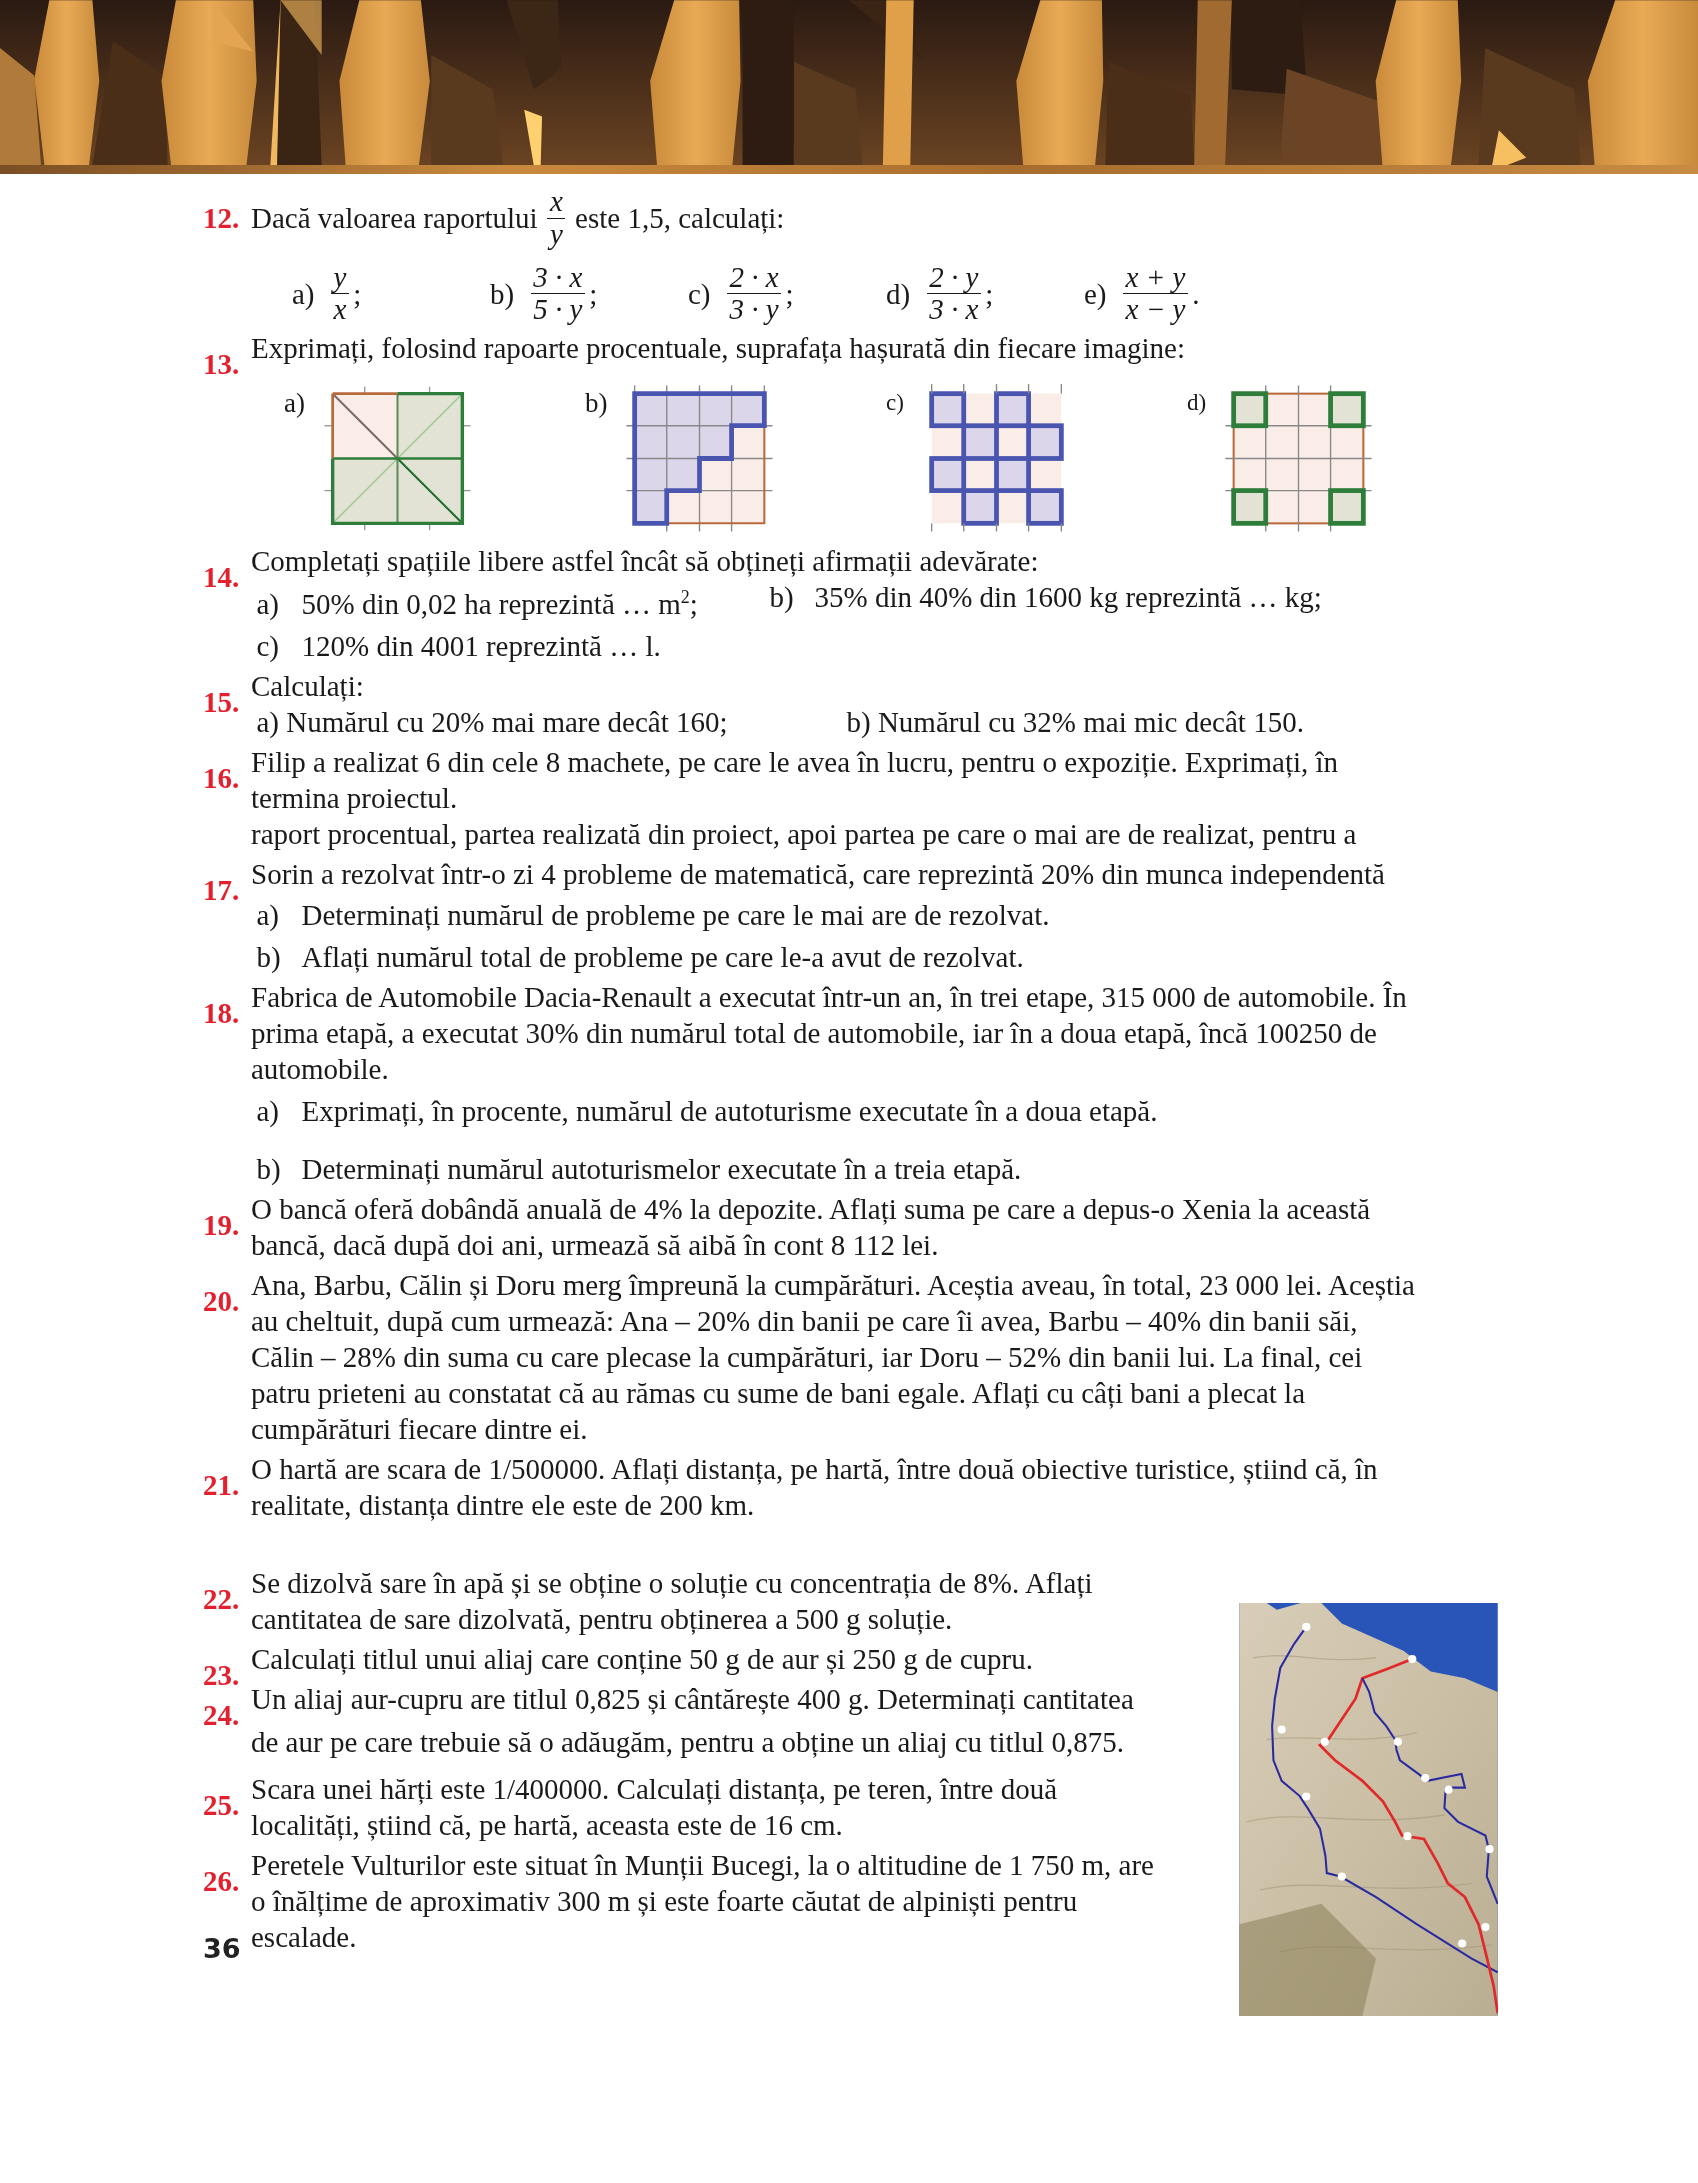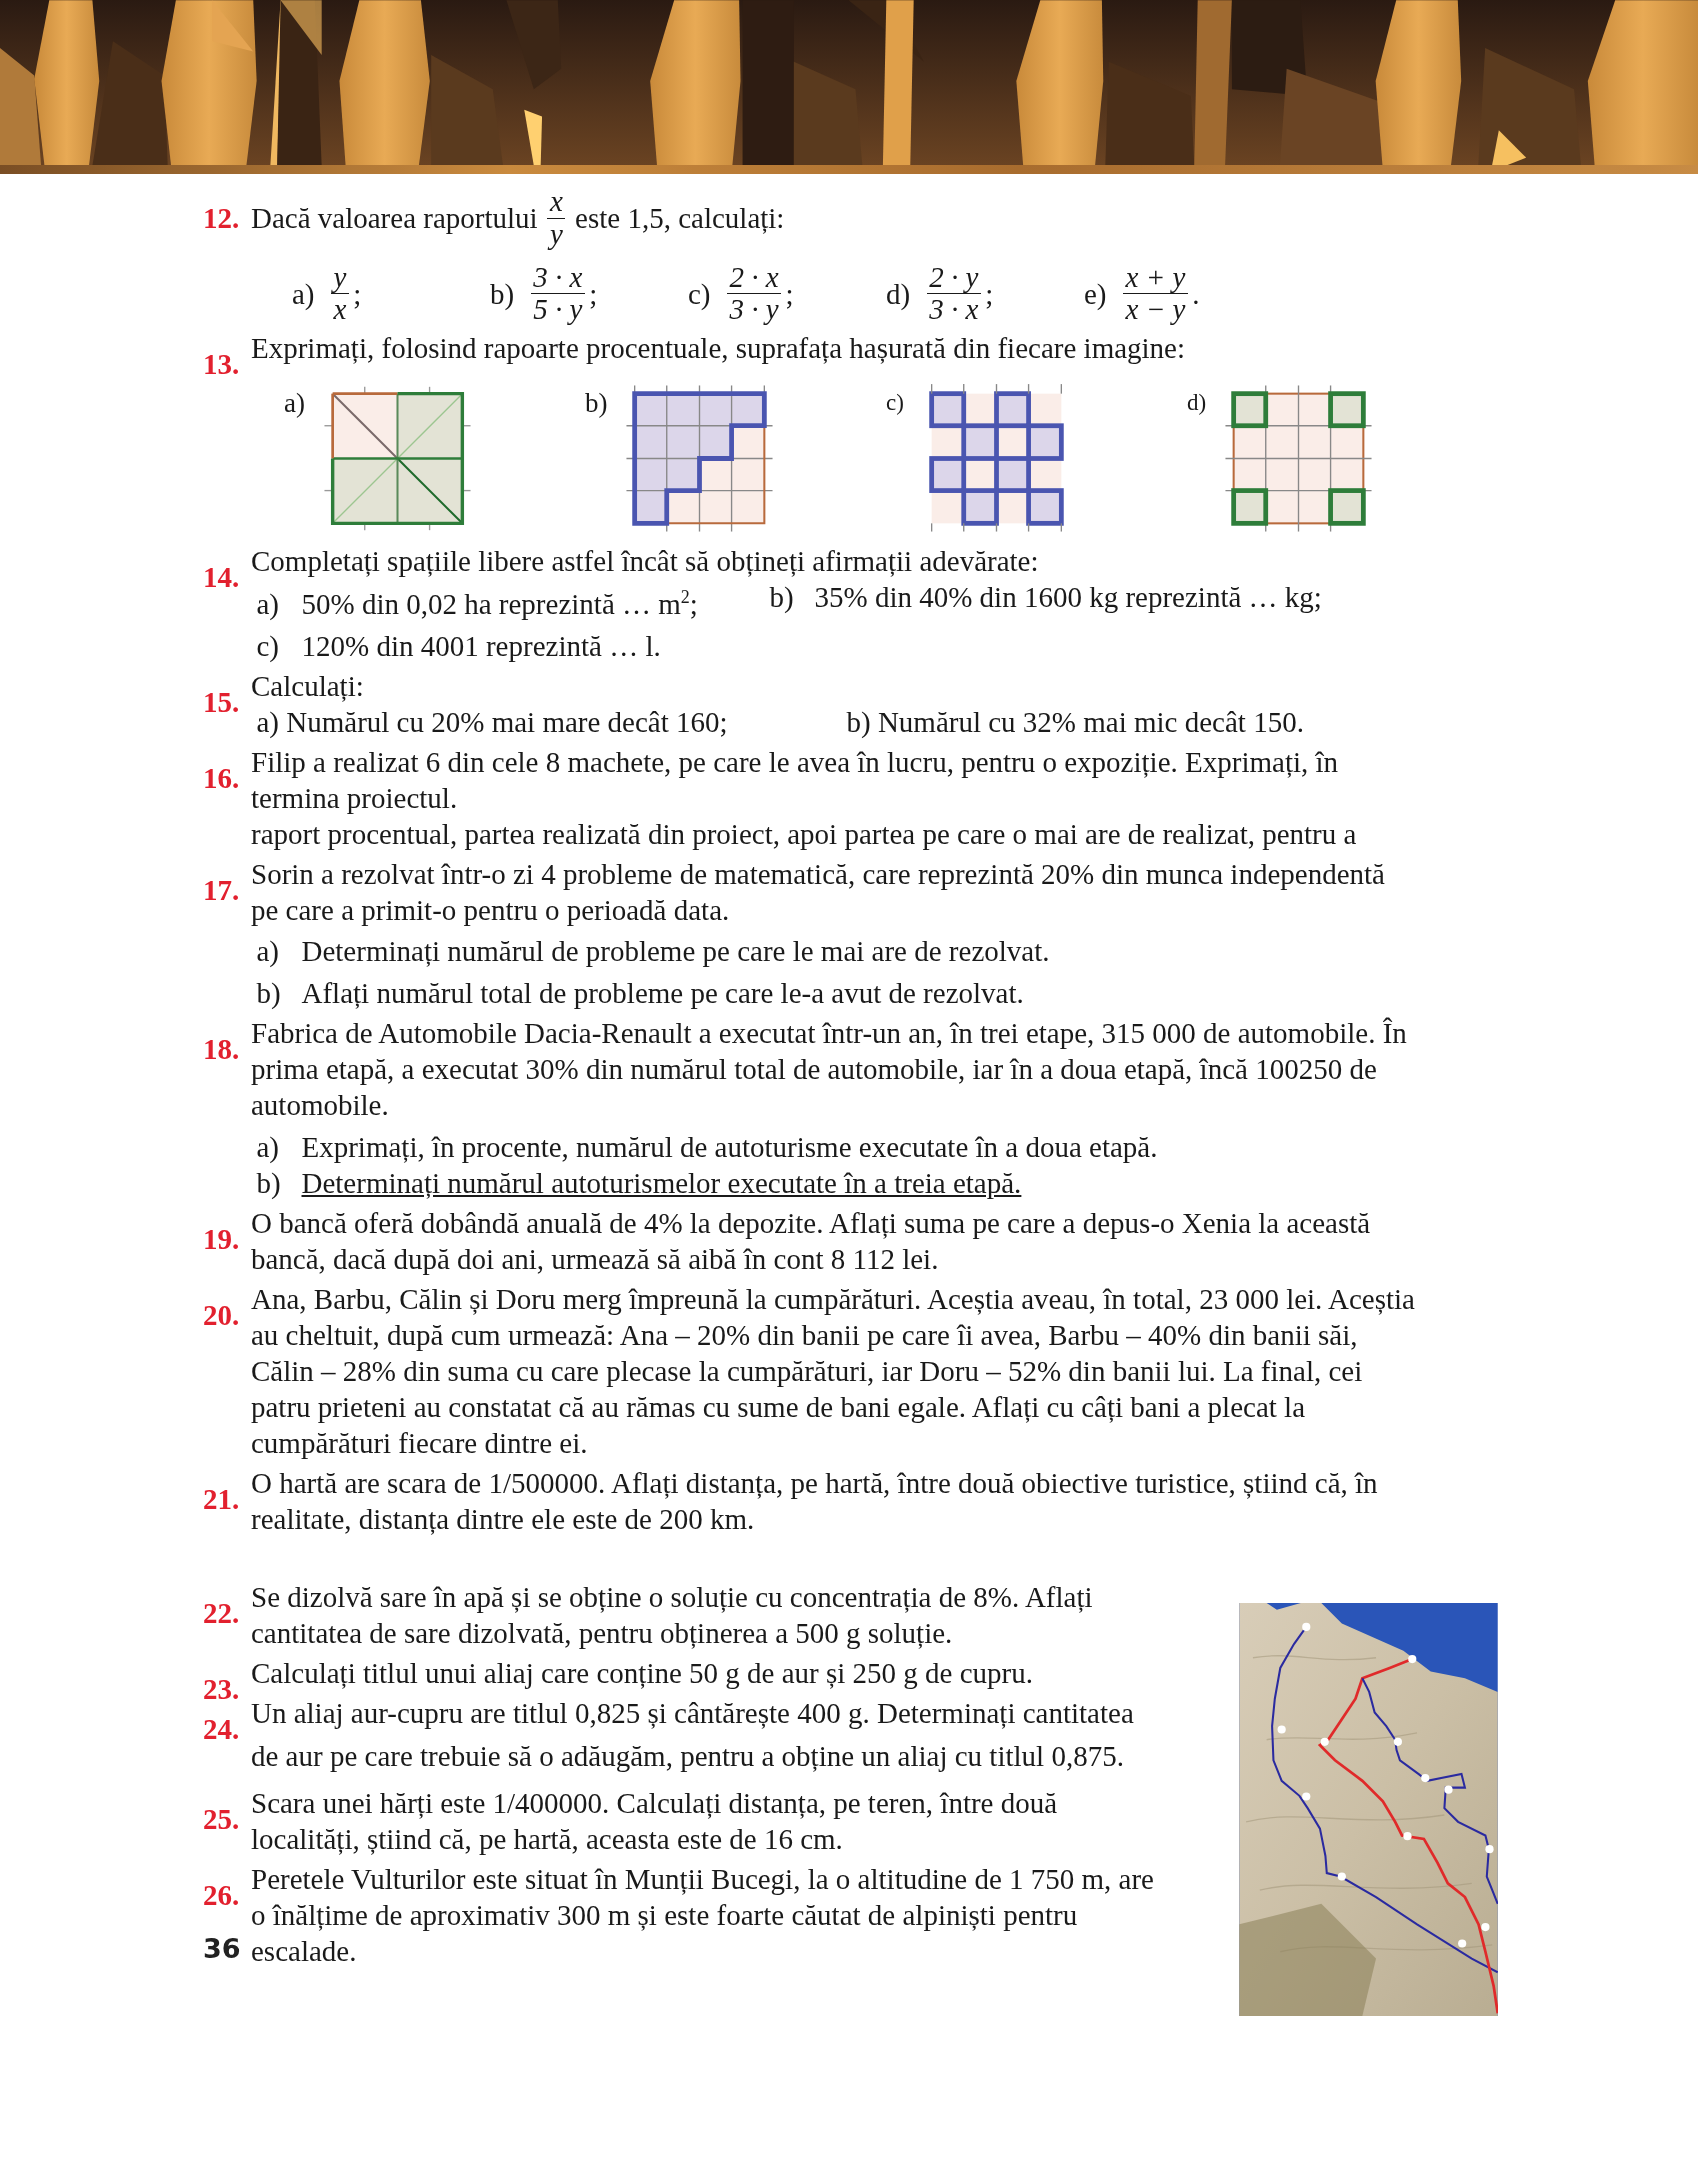--- a/index.html
+++ b/index.html
@@ -266,32 +266,31 @@
   <div class="prob gap">
     <span class="num">16.</span>
     <span class="line">Filip a realizat 6 din cele 8 machete, pe care le avea în lucru, pentru o expoziție. Exprimați, în</span>
     <span class="line">termina proiectul.</span>
     <span class="line">raport procentual, partea realizată din proiect, apoi partea pe care o mai are de realizat, pentru a</span>
   </div>
 
   <div class="prob gap">
     <span class="num">17.</span>
     <span class="line">Sorin a rezolvat într-o zi 4 probleme de matematică, care reprezintă 20% din munca independentă</span>
-    <span class="line">pe care a primit-o pentru o perioadă data.</span>
     <div class="sub" style="margin-top:5.5px;"><span class="lbl">a)</span><span>Determinați numărul de probleme pe care le mai are de rezolvat.</span></div>
     <div class="sub" style="margin-top:5.5px;"><span class="lbl">b)</span><span>Aflați numărul total de probleme pe care le-a avut de rezolvat.</span></div>
   </div>
 
   <div class="prob gap">
     <span class="num">18.</span>
     <span class="line">Fabrica de Automobile Dacia-Renault a executat într-un an, în trei etape, 315 000 de automobile. În</span>
     <span class="line">prima etapă, a executat 30% din numărul total de automobile, iar în a doua etapă, încă 100250 de</span>
     <span class="line">automobile.</span>
     <div class="sub" style="margin-top:5.5px;"><span class="lbl">a)</span><span>Exprimați, în procente, numărul de autoturisme executate în a doua etapă.</span></div>
-    <div class="sub" style="margin-top:0;text-decoration:underline;"><span class="lbl">b)</span><span>Determinați numărul autoturismelor executate în a treia etapă.</span></div>
+    <div class="sub" style="margin-top:22px;"><span class="lbl">b)</span><span>Determinați numărul autoturismelor executate în a treia etapă.</span></div>
   </div>
 
   <div class="prob gap">
     <span class="num">19.</span>
     <span class="line">O bancă oferă dobândă anuală de 4% la depozite. Aflați suma pe care a depus-o Xenia la această</span>
     <span class="line">bancă, dacă după doi ani, urmează să aibă în cont 8 112 lei.</span>
   </div>
 
   <div class="prob gap">
     <span class="num">20.</span>

